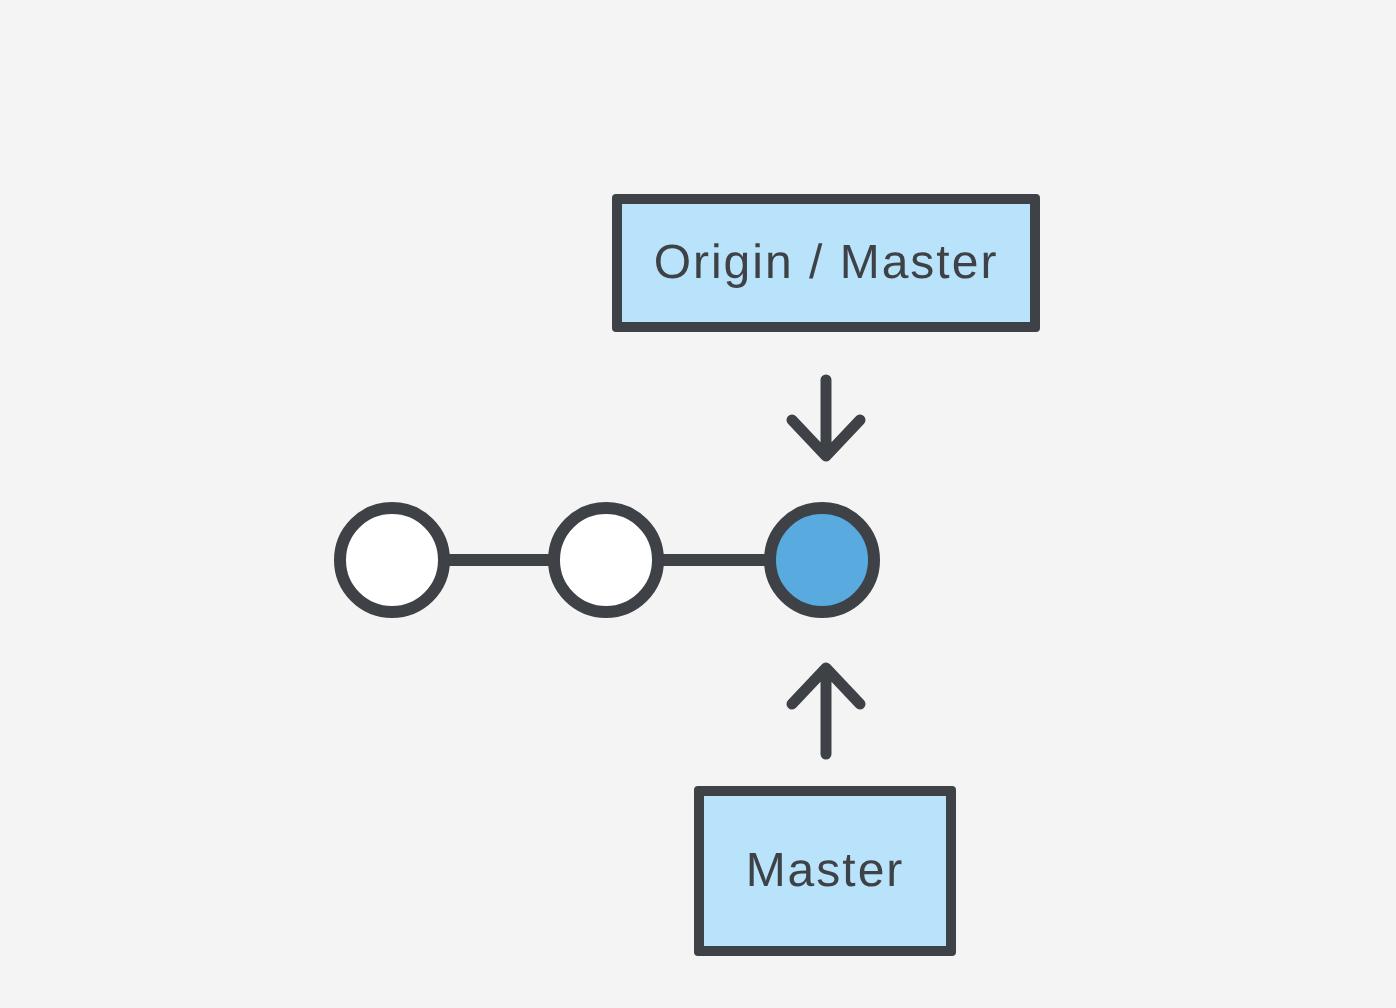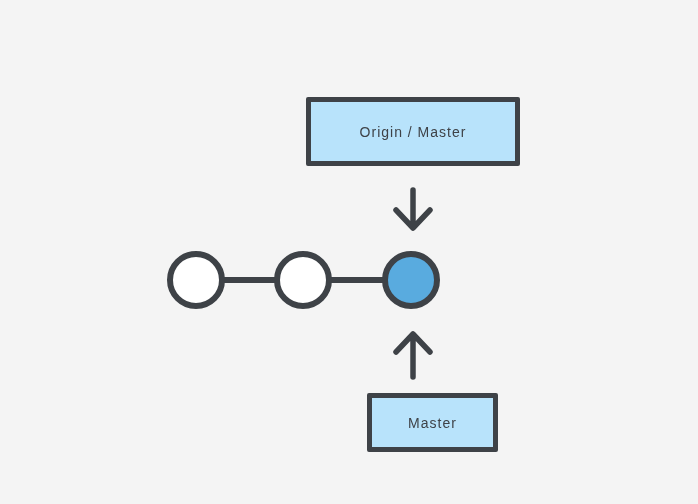--- a/index.html
+++ b/index.html
@@ -33,34 +33,34 @@
   .label-box {
     position: absolute;
     box-sizing: border-box;
     background: var(--box_fill);
     border: 5px solid var(--stroke);
     border-radius: 2px;
     display: flex;
     align-items: center;
     justify-content: center;
     color: var(--text);
-    font-size: 14px;
+    font-size: 24px;
     letter-spacing: 1px;
   }
   .label-box.origin {
     left: 306px;
     top: 97px;
     width: 214px;
     height: 69px;
   }
   .label-box.master {
-    left: 367px;
+    left: 347px;
     top: 393px;
     width: 131px;
-    height: 59px;
+    height: 85px;
   }
   .edge {
     stroke: var(--stroke);
     stroke-width: 6;
     fill: none;
   }
   .node {
     stroke: var(--stroke);
     stroke-width: 6;
   }

